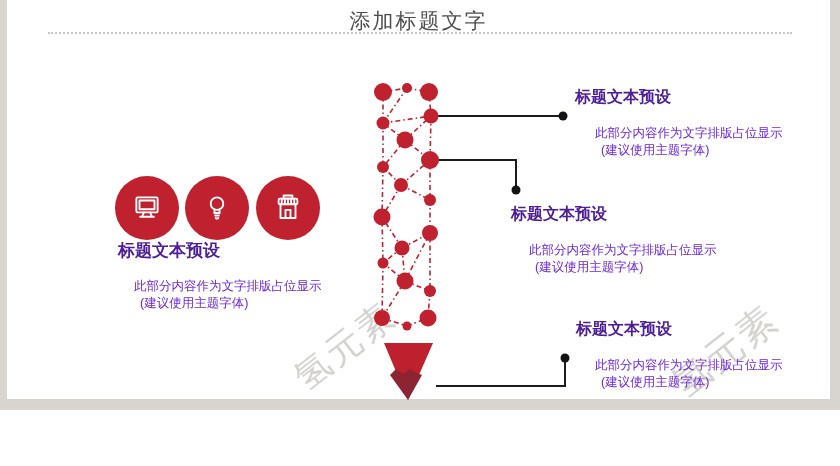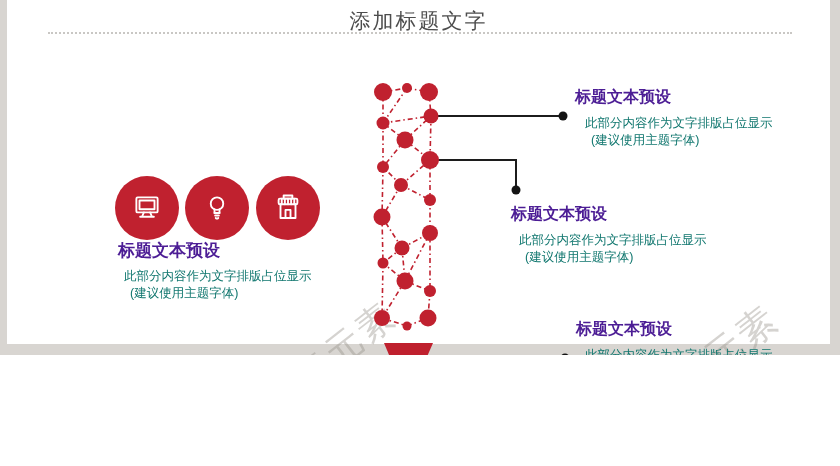--- a/index.html
+++ b/index.html
@@ -1,17 +1,17 @@
 <!DOCTYPE html>
 <html><head>
 <meta charset="utf-8">
 <style>
   html,body{margin:0;padding:0;background:#ffffff;}
   .stage{
-    position:relative;width:840px;height:355px;overflow:hidden;
+    position:relative;width:840px;height:410px;overflow:hidden;
     background:#ffffff;
     font-family:"Liberation Sans","DejaVu Sans",sans-serif;
   }
   
   .strip{position:absolute;background:#d8d5d1;}
   .strip.left{left:0;top:0;width:7px;height:466px;}
   .strip.right{right:0;top:0;width:10px;height:466px;}
   .strip.bottom{left:0;bottom:0;width:840px;height:11px;}
 
   .slide-title{
@@ -42,21 +42,21 @@
   .icon-circle svg{display:block;}
   .ic1{left:115px;top:176px;}
   .ic2{left:185px;top:176px;}
   .ic3{left:256px;top:176px;}
 
   .blk-title{
     position:absolute;margin:0;color:#4c1d95;font-weight:bold;
     font-size:16px;line-height:19px;white-space:nowrap;
   }
   .blk-line{
-    position:absolute;margin:6px;color:#0f766e;font-size:12.5px;
+    position:absolute;margin:16px;color:#6d28d9;font-size:12.5px;
     line-height:16px;white-space:nowrap;
   }
   .left-title{left:118px;top:241px;font-size:17px;}
   .left-l1{left:118px;top:262px;}
   .left-l2{left:124px;top:279px;}
 
   .c1-title{left:575px;top:87px;}
   .c1-l1{left:579px;top:109px;}
   .c1-l2{left:585px;top:126px;}
 

